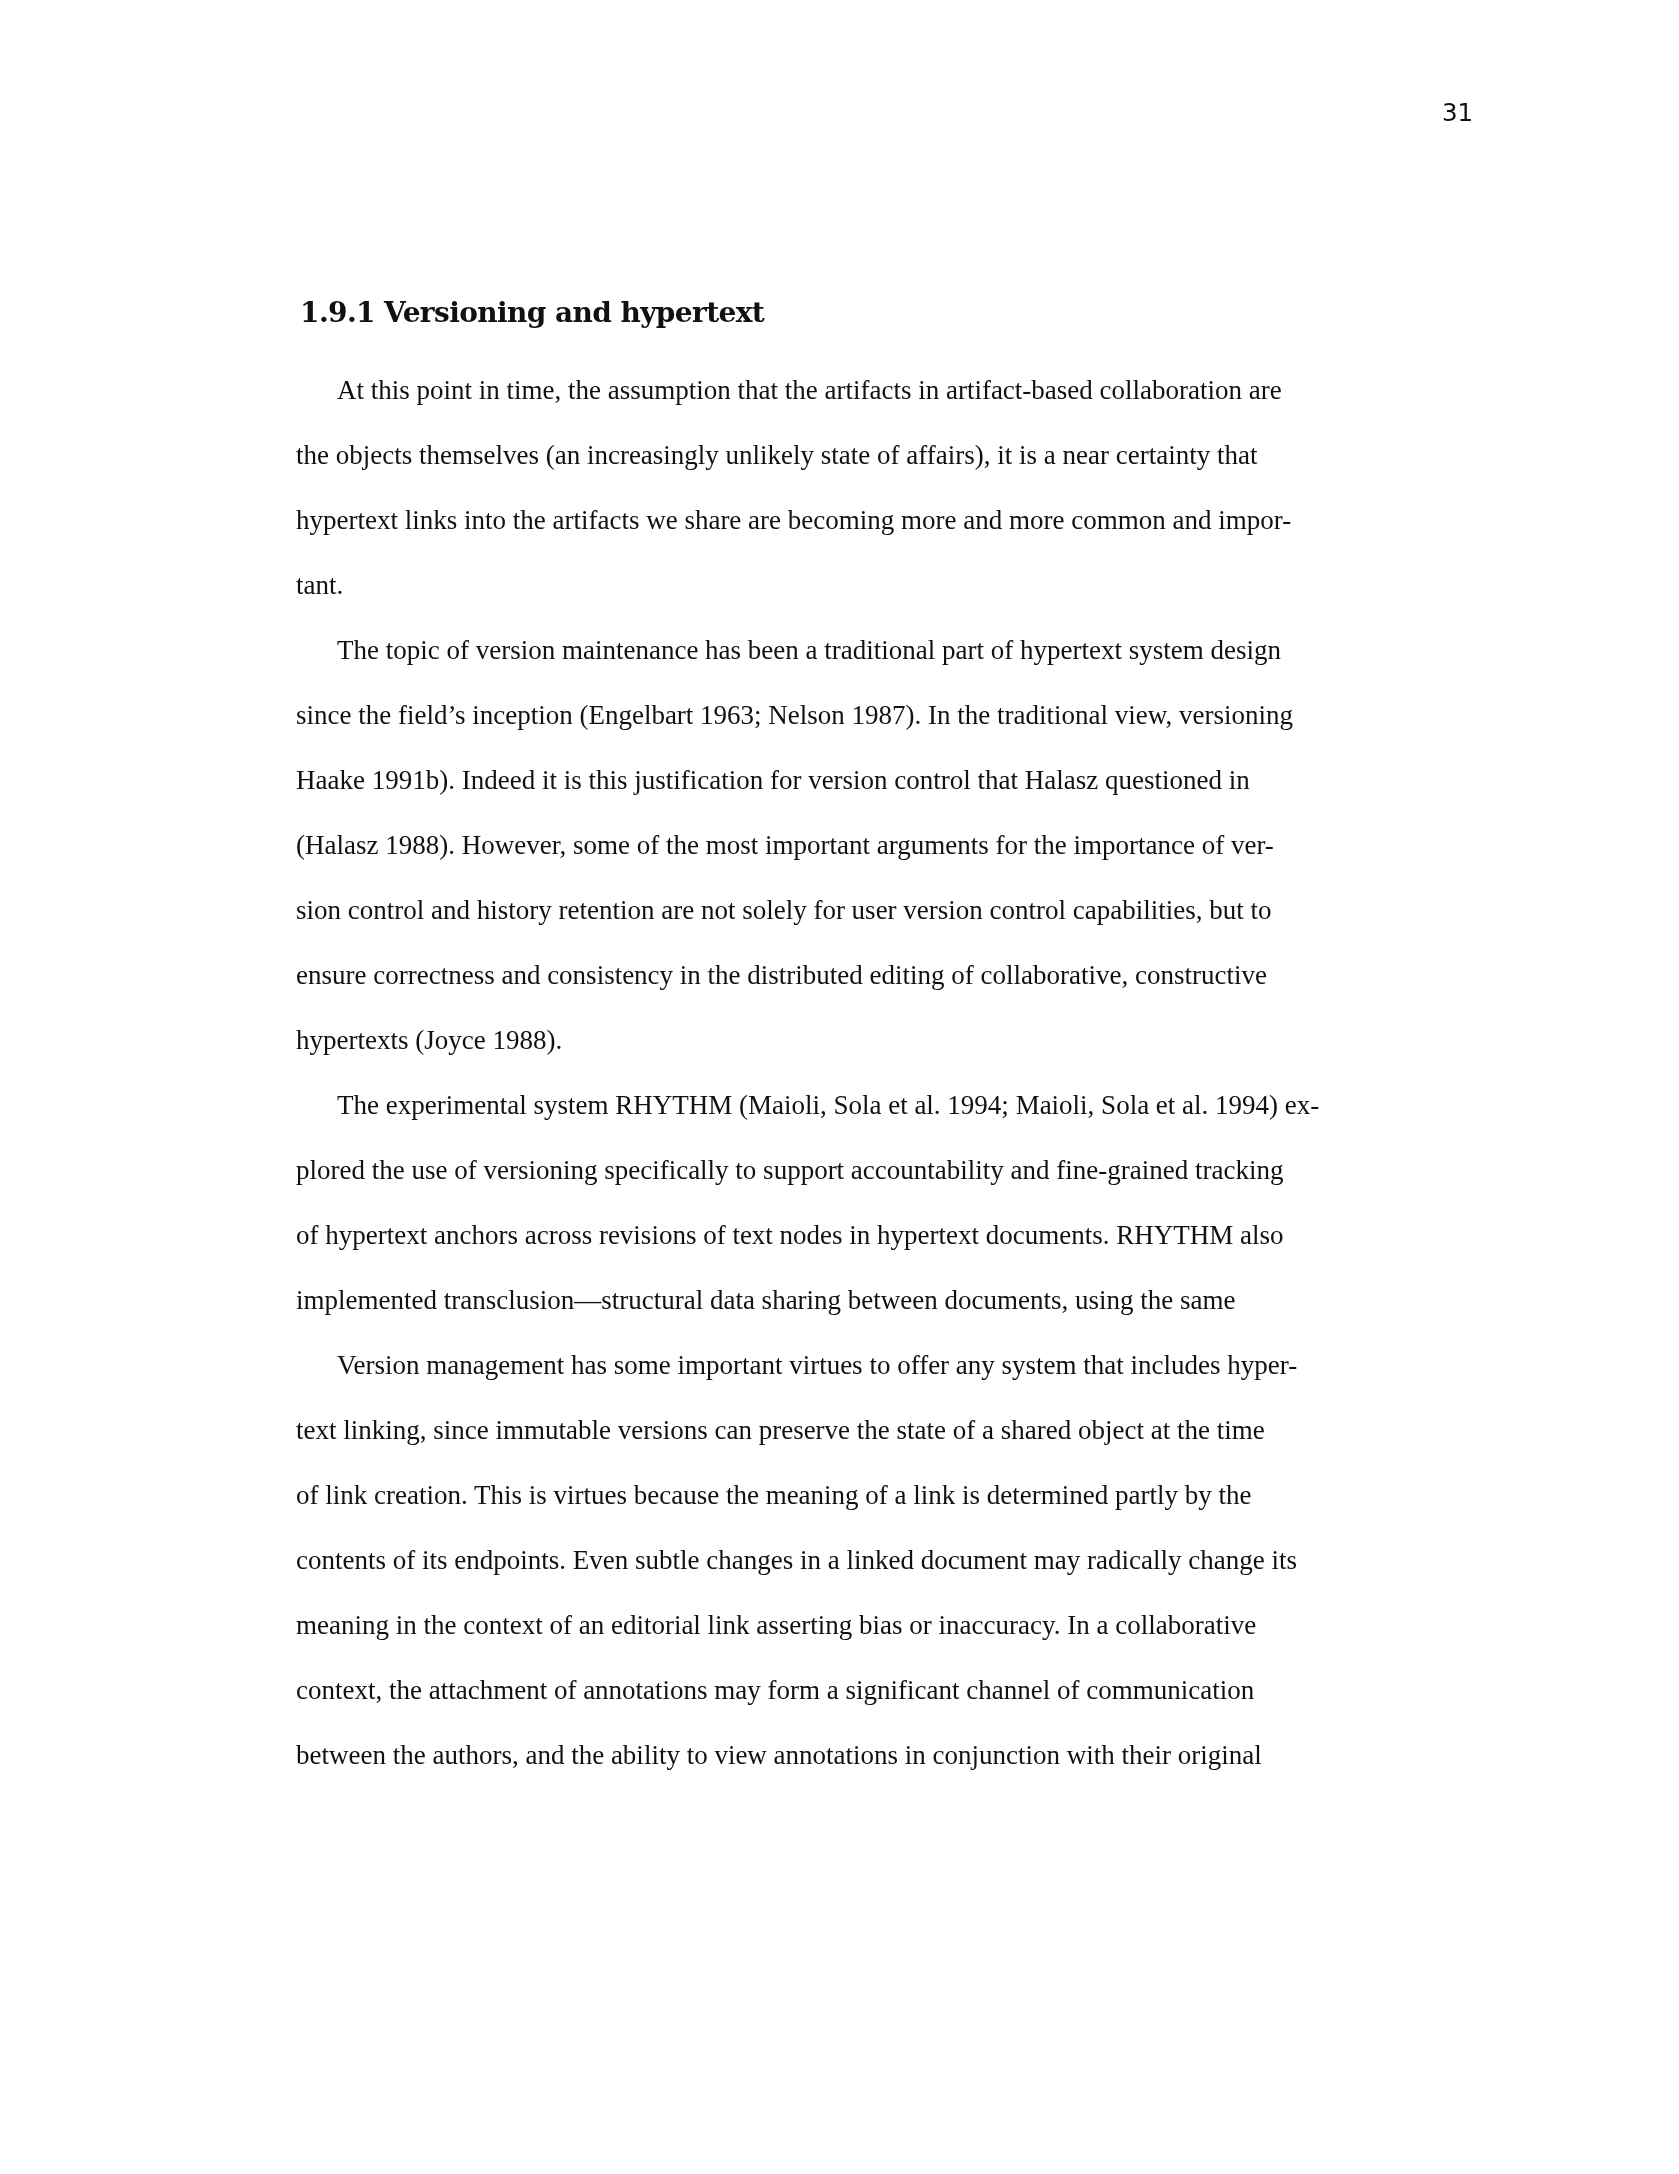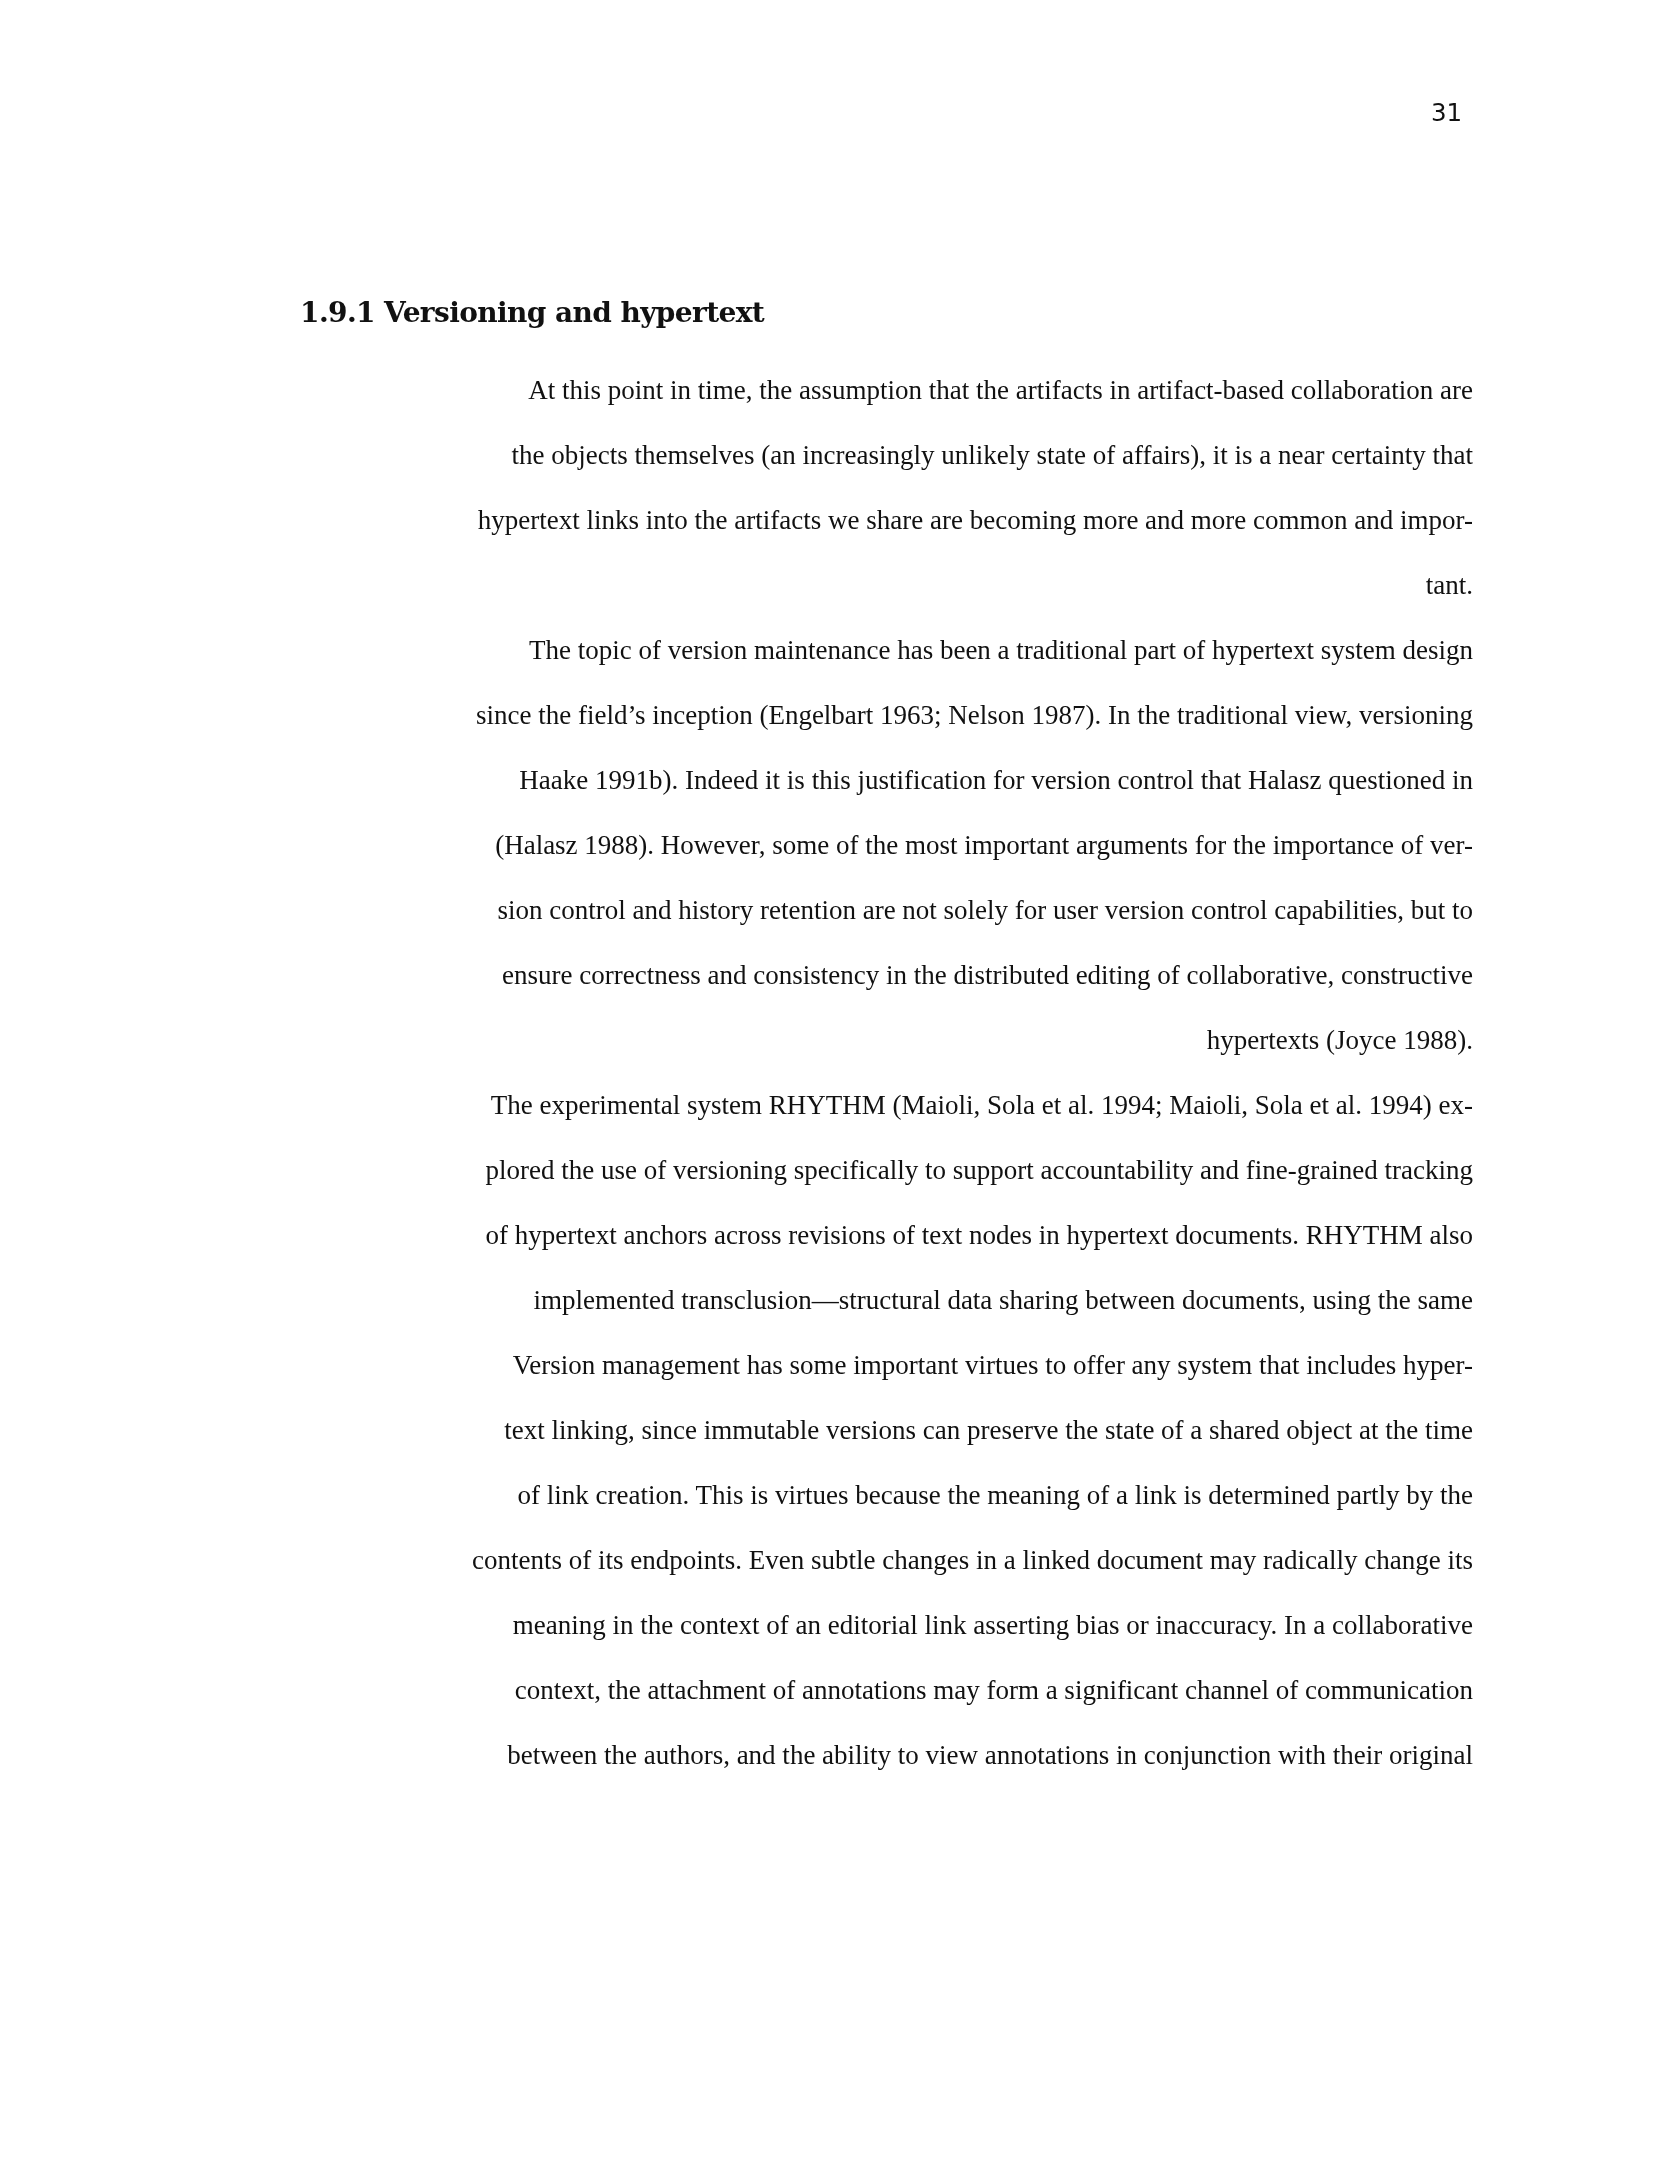--- a/index.html
+++ b/index.html
@@ -1,31 +1,31 @@
 <!DOCTYPE html>
 <html style="font-size:15px"><head>
 <meta charset="utf-8">
 <style>
   html, body { margin: 0; padding: 0; background: #ffffff; }
   body { width: 1680px; height: 2174px; position: relative; overflow: hidden; color: #111111; }
   .page-number {
-    position: absolute; left: 1431px; top: 98px; width: 53px; text-align: left;
+    position: absolute; left: 1431px; top: 98px; width: 53px; text-align: center;
     font-family: "DejaVu Sans", sans-serif; font-size: 24.5px; line-height: 30px; color: #111;
   }
   .section-heading {
     position: absolute; left: 296px; top: 288px;
     font-family: "DejaVu Serif", serif; font-weight: bold; font-size: 28px; line-height: 41px;
     white-space: nowrap; letter-spacing: -0.6px;
   }
   .body-text {
     position: absolute; left: 296px; top: 358px; width: 1177px;
     font-family: "Liberation Serif", serif; font-size: 27px;
   }
   .line {
-    height: 65px; line-height: 65px; white-space: nowrap; text-align: right;
+    height: 65px; line-height: 65px; white-space: nowrap;
   }
   .line.indent { padding-left: 41px; }
 </style>
 </head>
 <body>
 
 <div class="page-number">31</div>
 
 <h2 class="section-heading" style="margin:4px;">1.9.1  Versioning and hypertext</h2>
 

